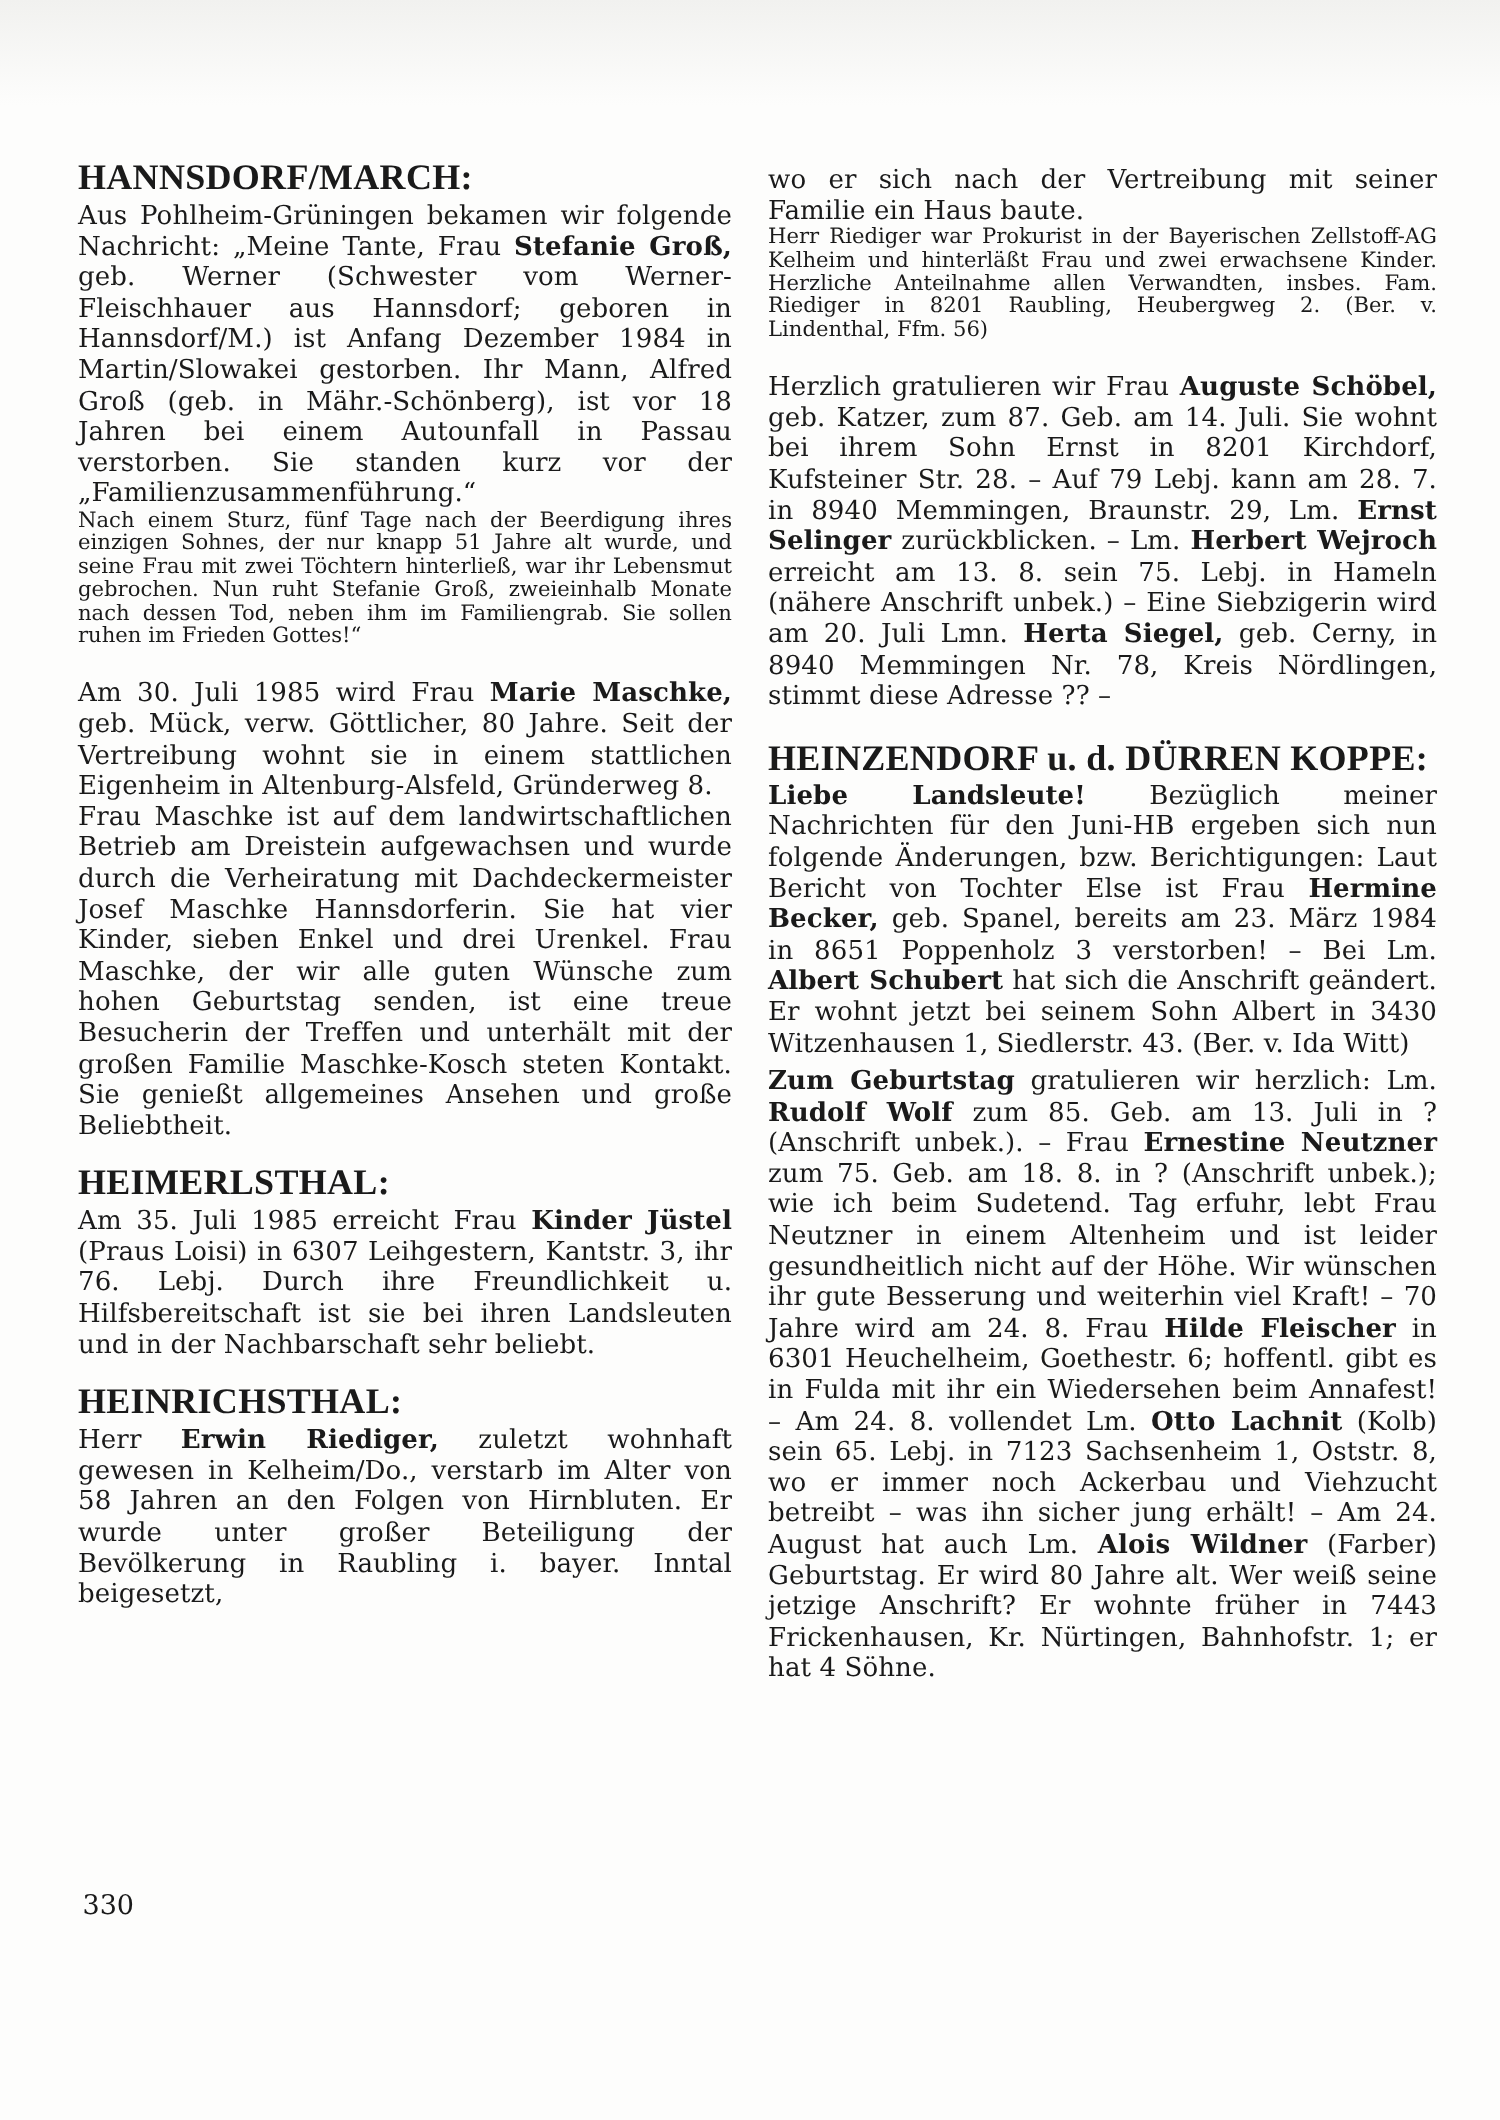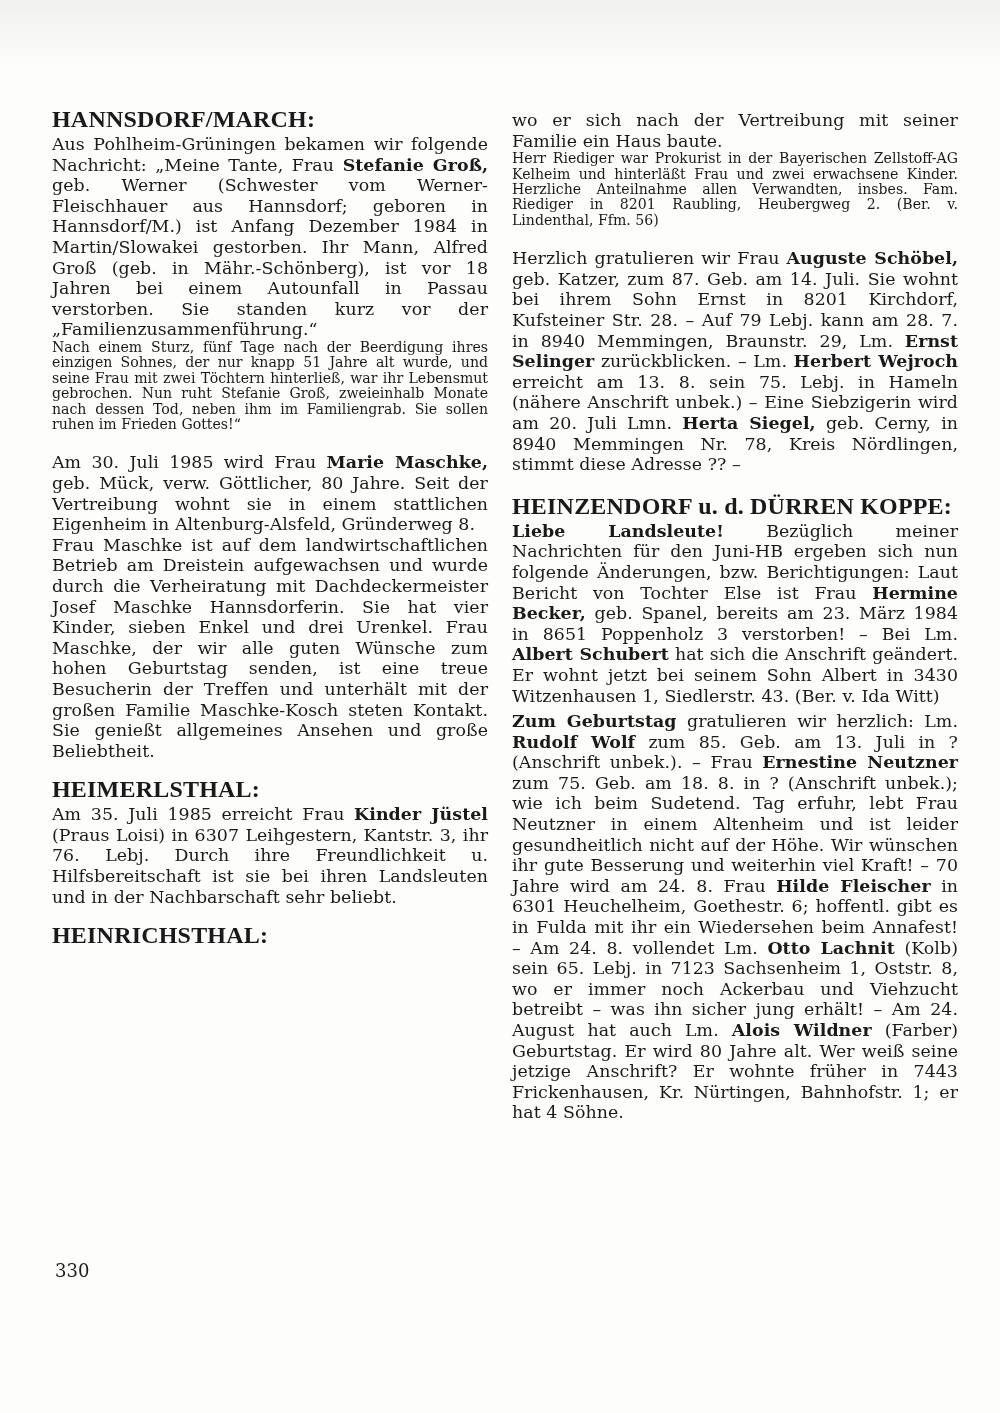--- a/index.html
+++ b/index.html
@@ -39,20 +39,21 @@
 
 <div class="col col-left">
     <div class="heading">HANNSDORF/MARCH:</div>
     <p class="large"><span>Aus Pohlheim-Grüningen bekamen wir folgende Nachricht: „Meine Tante, Frau </span><b>Stefanie Groß,</b><span> geb. Werner (Schwester vom Werner-Fleischhauer aus Hannsdorf; geboren in Hannsdorf/M.) ist Anfang Dezember 1984 in Martin/Slowakei gestorben. Ihr Mann, Alfred Groß (geb. in Mähr.-Schönberg), ist vor 18 Jahren bei einem Autounfall in Passau verstorben. Sie standen kurz vor der „Familienzusammenführung.“</span></p>
     <p class="small"><span>Nach einem Sturz, fünf Tage nach der Beerdigung ihres einzigen Sohnes, der nur knapp 51 Jahre alt wurde, und seine Frau mit zwei Töchtern hinterließ, war ihr Lebensmut gebrochen. Nun ruht Stefanie Groß, zweieinhalb Monate nach dessen Tod, neben ihm im Familiengrab. Sie sollen ruhen im Frieden Gottes!“</span></p>
     <p class="large gap-l"><span>Am 30. Juli 1985 wird Frau </span><b>Marie Maschke,</b><span> geb. Mück, verw. Göttlicher, 80 Jahre. Seit der Vertreibung wohnt sie in einem stattlichen Eigenheim in Altenburg-Alsfeld, Gründerweg 8.</span></p>
     <p class="large"><span>Frau Maschke ist auf dem landwirtschaftlichen Betrieb am Dreistein aufgewachsen und wurde durch die Verheiratung mit Dachdeckermeister Josef Maschke Hannsdorferin. Sie hat vier Kinder, sieben Enkel und drei Urenkel. Frau Maschke, der wir alle guten Wünsche zum hohen Geburtstag senden, ist eine treue Besucherin der Treffen und unterhält mit der großen Familie Maschke-Kosch steten Kontakt. Sie genießt allgemeines Ansehen und große Beliebtheit.</span></p>
     <div class="heading gap-h">HEIMERLSTHAL:</div>
     <p class="large"><span>Am 35. Juli 1985 erreicht Frau </span><b>Kinder Jüstel</b><span> (Praus Loisi) in 6307 Leihgestern, Kantstr. 3, ihr 76. Lebj. Durch ihre Freundlichkeit u. Hilfsbereitschaft ist sie bei ihren Landsleuten und in der Nachbarschaft sehr beliebt.</span></p>
     <div class="heading gap-h">HEINRICHSTHAL:</div>
+    <p class="large"><span>Herr </span><b>Erwin Riediger,</b><span> zuletzt wohnhaft gewesen in Kelheim/Do., verstarb im Alter von 58 Jahren an den Folgen von Hirnbluten. Er wurde unter großer Beteiligung der Bevölkerung in Raubling i. bayer. Inntal beigesetzt,</span></p>
   </div>
 <div class="col col-right">
     <p class="large"><span>wo er sich nach der Vertreibung mit seiner Familie ein Haus baute.</span></p>
     <p class="small"><span>Herr Riediger war Prokurist in der Bayerischen Zellstoff-AG Kelheim und hinterläßt Frau und zwei erwachsene Kinder. Herzliche Anteilnahme allen Verwandten, insbes. Fam. Riediger in 8201 Raubling, Heubergweg 2. (Ber. v. Lindenthal, Ffm. 56)</span></p>
     <p class="large gap-l"><span>Herzlich gratulieren wir Frau </span><b>Auguste Schöbel,</b><span> geb. Katzer, zum 87. Geb. am 14. Juli. Sie wohnt bei ihrem Sohn Ernst in 8201 Kirchdorf, Kufsteiner Str. 28. – Auf 79 Lebj. kann am 28. 7. in 8940 Memmingen, Braunstr. 29, Lm. </span><b>Ernst Selinger</b><span> zurückblicken. – Lm. </span><b>Herbert Wejroch</b><span> erreicht am 13. 8. sein 75. Lebj. in Hameln (nähere Anschrift unbek.) – Eine Siebzigerin wird am 20. Juli Lmn. </span><b>Herta Siegel,</b><span> geb. Cerny, in 8940 Memmingen Nr. 78, Kreis Nördlingen, stimmt diese Adresse ?? –</span></p>
     <div class="heading gap-l">HEINZENDORF u. d. DÜRREN KOPPE:</div>
     <p class="large"><b>Liebe Landsleute!</b><span> Bezüglich meiner Nachrichten für den Juni-HB ergeben sich nun folgende Änderungen, bzw. Berichtigungen: Laut Bericht von Tochter Else ist Frau </span><b>Hermine Becker,</b><span> geb. Spanel, bereits am 23. März 1984 in 8651 Poppenholz 3 verstorben! – Bei Lm. </span><b>Albert Schubert</b><span> hat sich die Anschrift geändert. Er wohnt jetzt bei seinem Sohn Albert in 3430 Witzenhausen 1, Siedlerstr. 43. (Ber. v. Ida Witt)</span></p>
     <p class="large gap-s"><b>Zum Geburtstag</b><span> gratulieren wir herzlich: Lm. </span><b>Rudolf Wolf</b><span> zum 85. Geb. am 13. Juli in ? (Anschrift unbek.). – Frau </span><b>Ernestine Neutzner</b><span> zum 75. Geb. am 18. 8. in ? (Anschrift unbek.); wie ich beim Sudetend. Tag erfuhr, lebt Frau Neutzner in einem Altenheim und ist leider gesundheitlich nicht auf der Höhe. Wir wünschen ihr gute Besserung und weiterhin viel Kraft! – 70 Jahre wird am 24. 8. Frau </span><b>Hilde Fleischer</b><span> in 6301 Heuchelheim, Goethestr. 6; hoffentl. gibt es in Fulda mit ihr ein Wiedersehen beim Annafest! – Am 24. 8. vollendet Lm. </span><b>Otto Lachnit</b><span> (Kolb) sein 65. Lebj. in 7123 Sachsenheim 1, Oststr. 8, wo er immer noch Ackerbau und Viehzucht betreibt – was ihn sicher jung erhält! – Am 24. August hat auch Lm. </span><b>Alois Wildner</b><span> (Farber) Geburtstag. Er wird 80 Jahre alt. Wer weiß seine jetzige Anschrift? Er wohnte früher in 7443 Frickenhausen, Kr. Nürtingen, Bahnhofstr. 1; er hat 4 Söhne.</span></p>
   </div>
 

